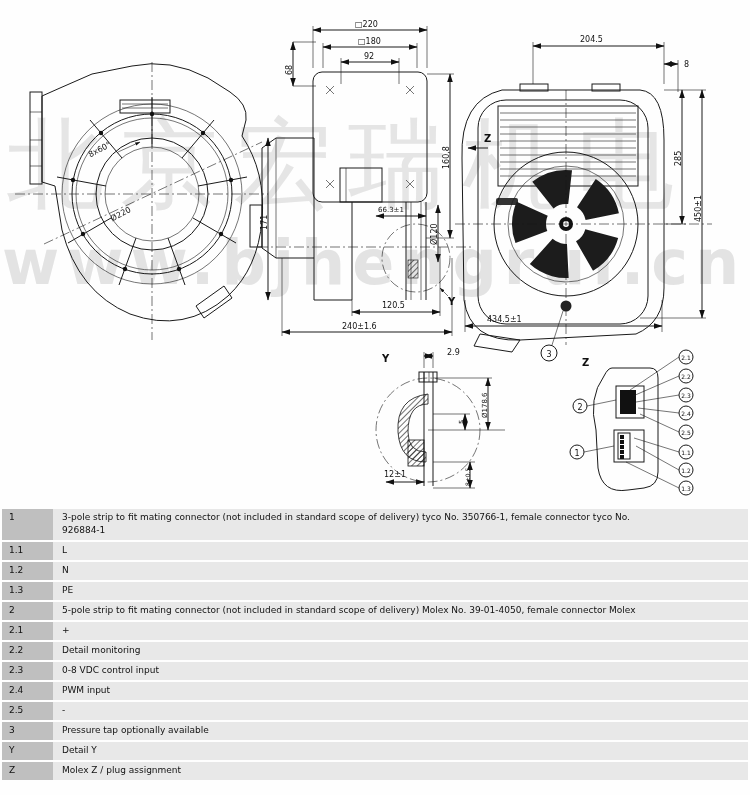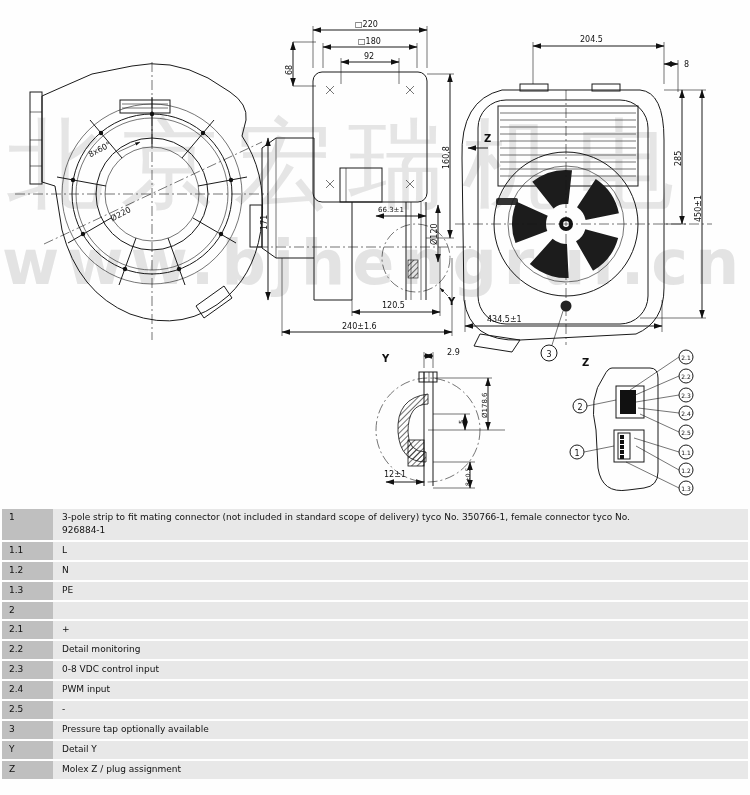--- a/index.html
+++ b/index.html
@@ -322,20 +322,21 @@
       <div class="tnum">1.2</div>
       <div class="tdesc">N</div>
     </div>
     <div class="trow">
       <div class="tnum">1.3</div>
       <div class="tdesc">PE</div>
     </div>
     <div class="trow">
       <div class="tnum">2</div>
       <div class="tdesc">
+          <div>5-pole strip to fit mating connector (not included in standard scope of delivery) Molex No. 39-01-4050, female connector Molex</div>
         </div>
     </div>
     <div class="trow">
       <div class="tnum">2.1</div>
       <div class="tdesc">+</div>
     </div>
     <div class="trow">
       <div class="tnum">2.2</div>
       <div class="tdesc">Detail monitoring</div>
     </div>

